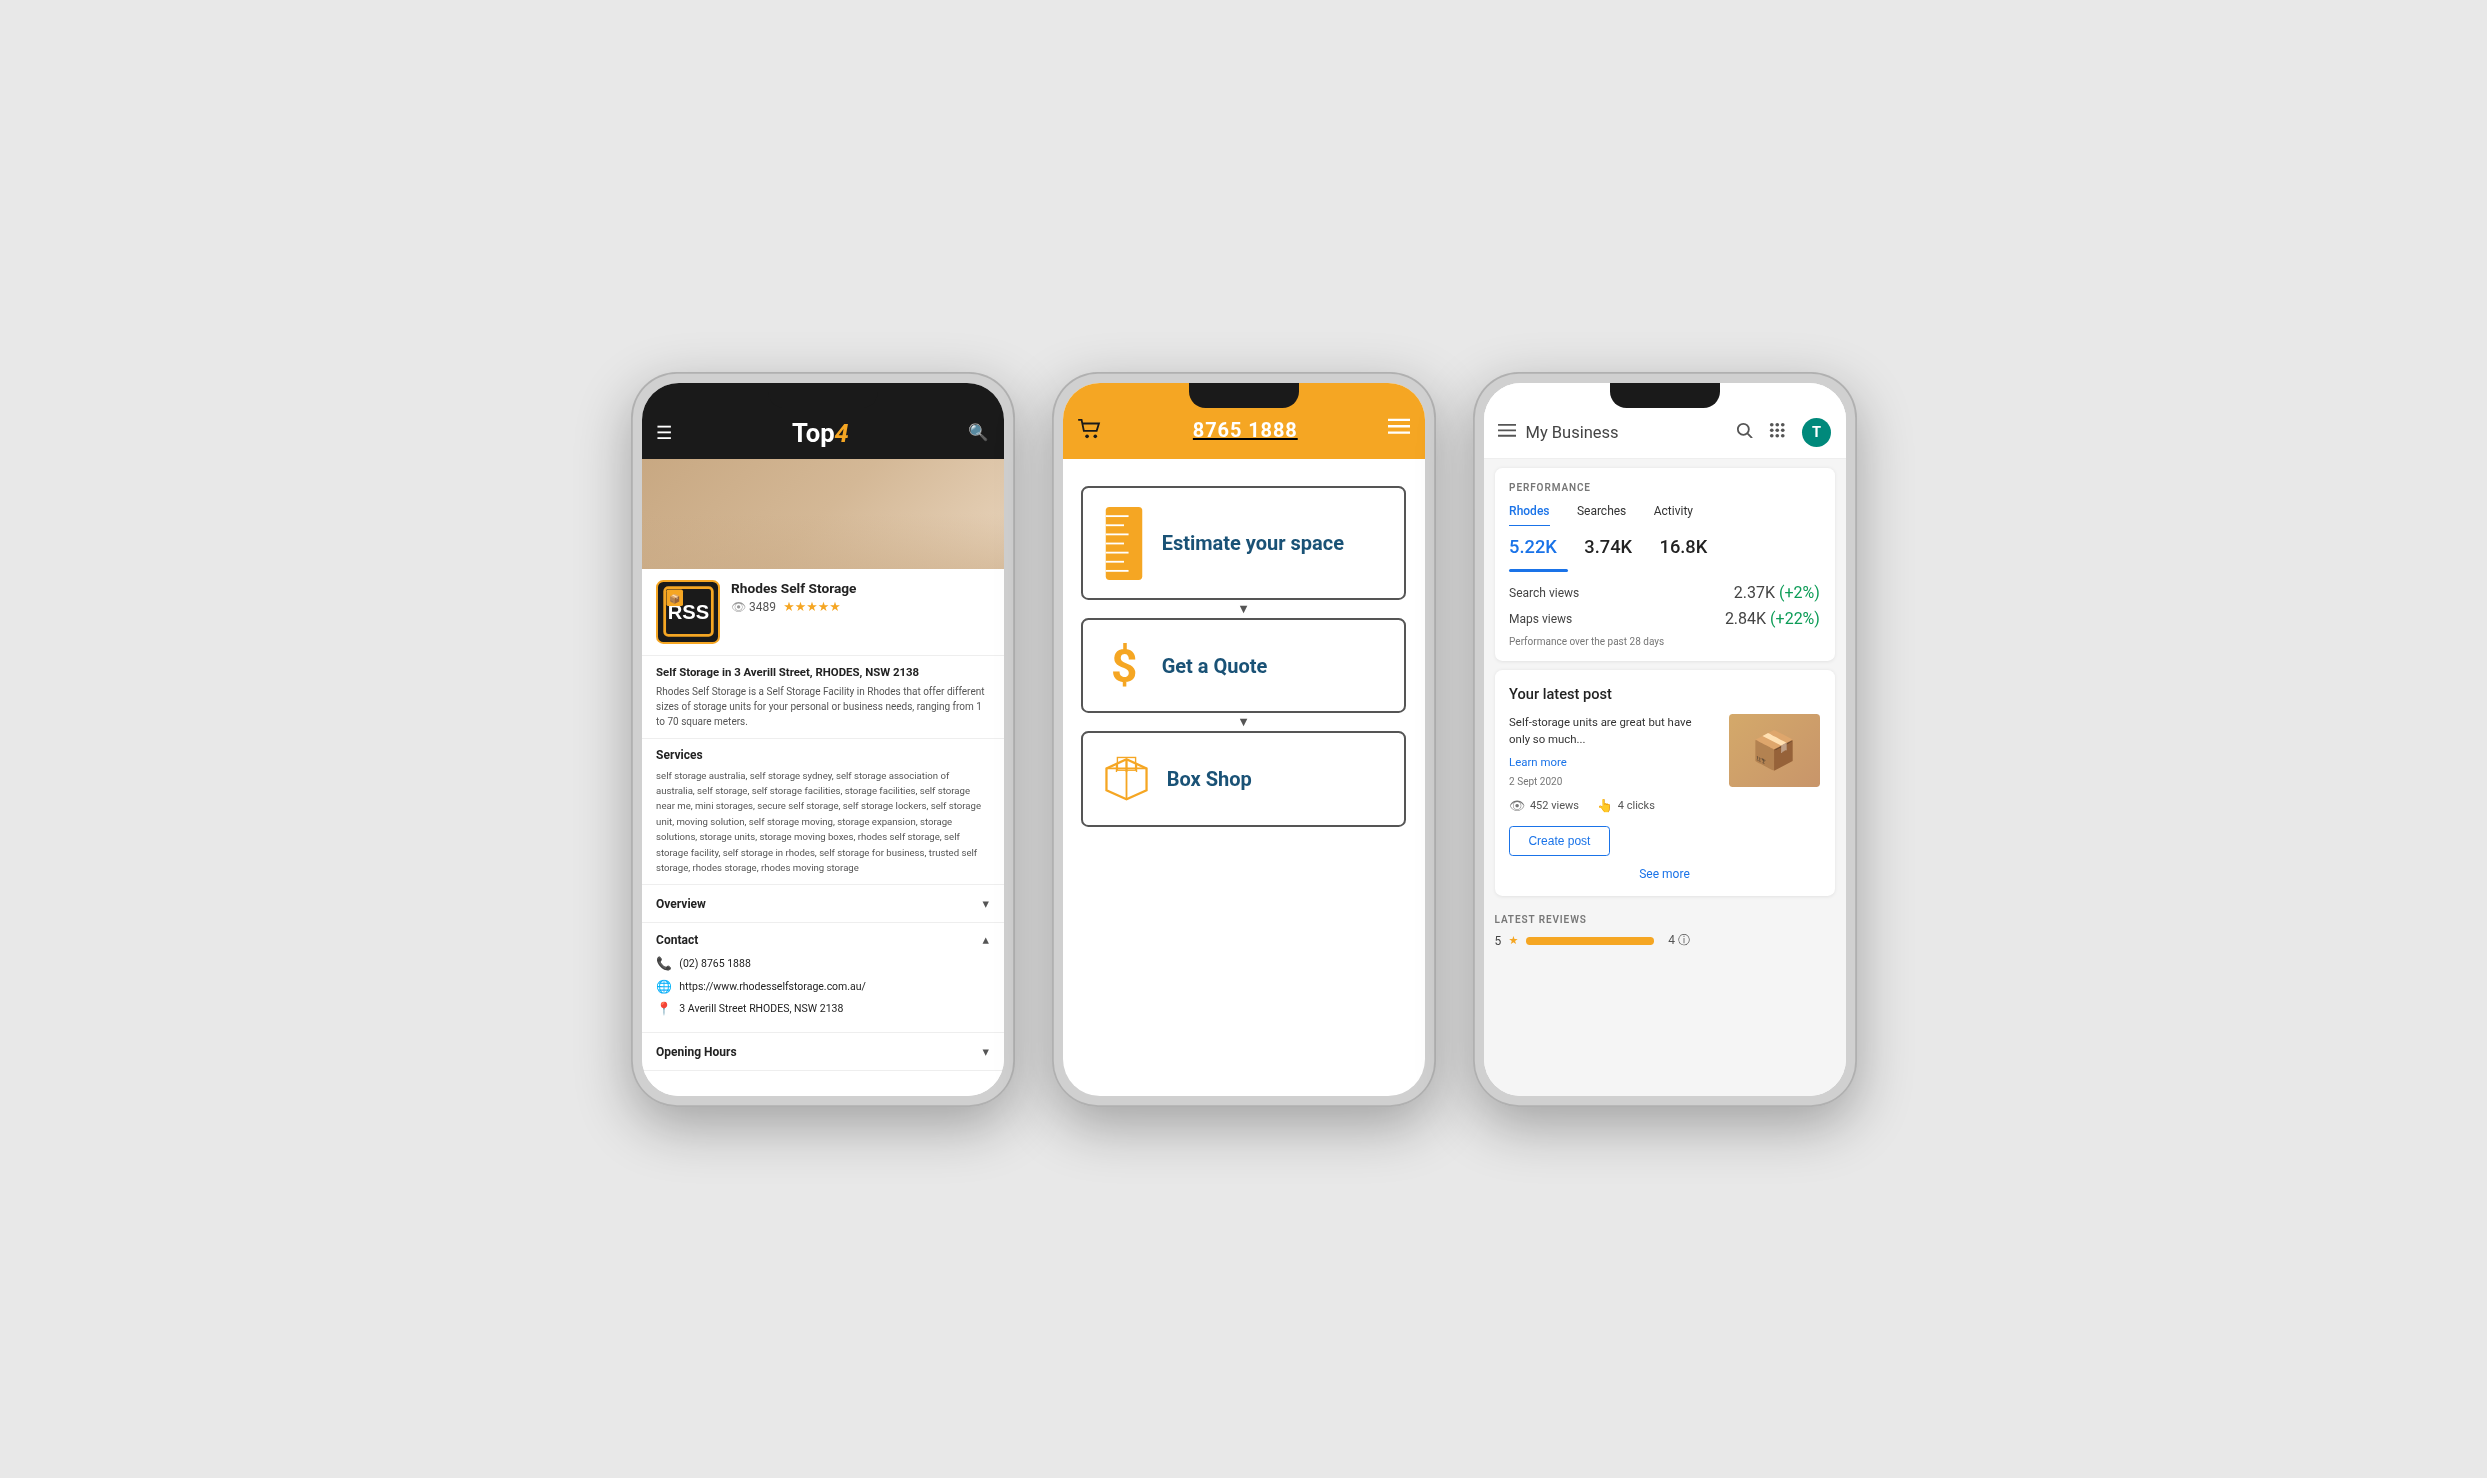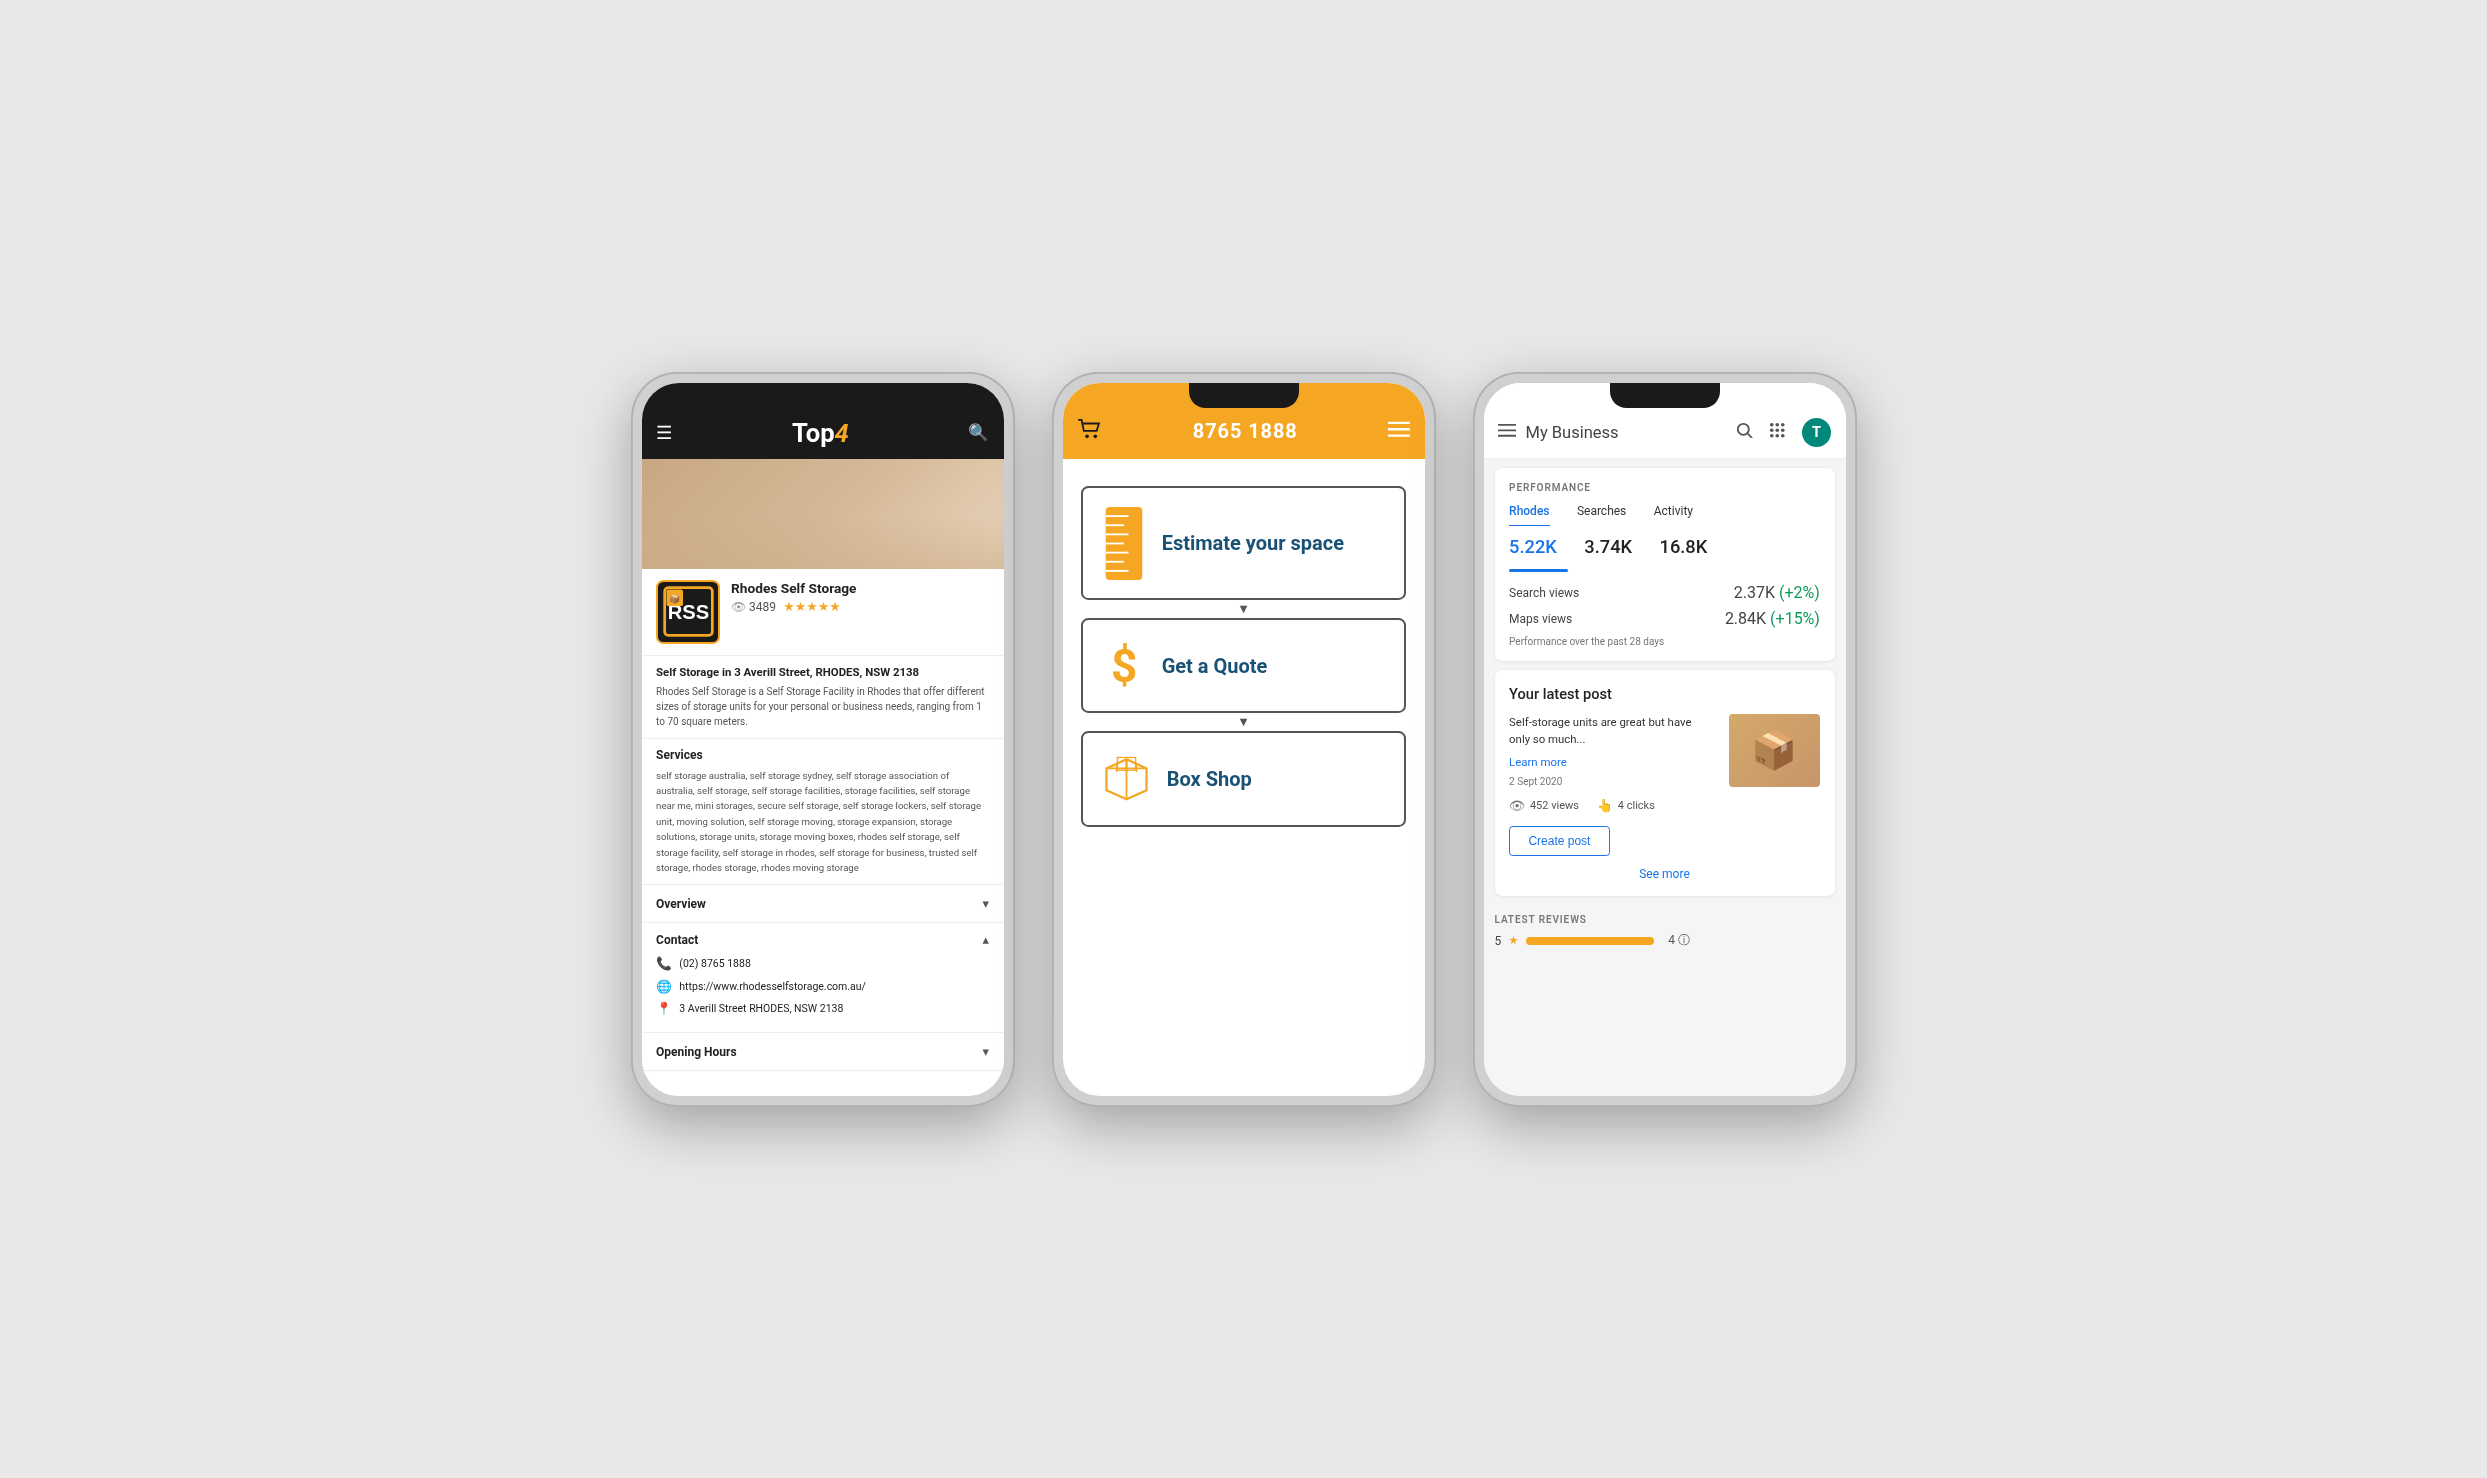--- a/index.html
+++ b/index.html
@@ -115,22 +115,22 @@
 
     
     .phone-2 { width: 384px; }
     .phone-2 .phone-inner { width: 362px; height: 713px; }
     .phone-2-screen { width: 100%; height: 100%; background: #fff; }
 
     .p2-header {
       background: #f5a623;
       padding: 35px 14.6px 14.6px;
       display: flex;
-      align-items: center;
       justify-content: space-between;
+      text-decoration: underline;
     }
     .p2-cart { color: #1a1a1a; font-size: 20px; }
     .p2-phone-num { font-size: 20px; font-weight: bold; color: #fff; letter-spacing: 0.9px; }
     .p2-menu { color: #fff; font-size: 18.3px; }
 
     .p2-content { padding: 27.4px 18.3px; display: flex; flex-direction: column; gap: 18.3px; }
 
     .p2-card {
       border: 2.7px solid #555;
       border-radius: 7.3px;
@@ -465,21 +465,21 @@
           <div style="height:2.7px;background:#1a73e8;width:59px;margin-bottom:11px;border-radius:1.8px;"></div>
           <div class="p3-perf-row">
             <span class="p3-perf-row-label">Search views</span>
             <span class="p3-perf-row-value">
               2.37K <span class="green">(+2%)</span>
             </span>
           </div>
           <div class="p3-perf-row">
             <span class="p3-perf-row-label">Maps views</span>
             <span class="p3-perf-row-value">
-              2.84K <span class="green">(+15%)</span>
+              2.84K <span class="green">(+22%)</span>
             </span>
           </div>
           <div class="p3-perf-note">Performance over the past 28 days</div>
         </div>
 
         <div class="p3-card">
           <div class="p3-latest-post-title">Your latest post</div>
           <div class="p3-post-content">
             <div class="p3-post-text">
               <div class="p3-post-desc">Self-storage units are great but have only so much...</div>

